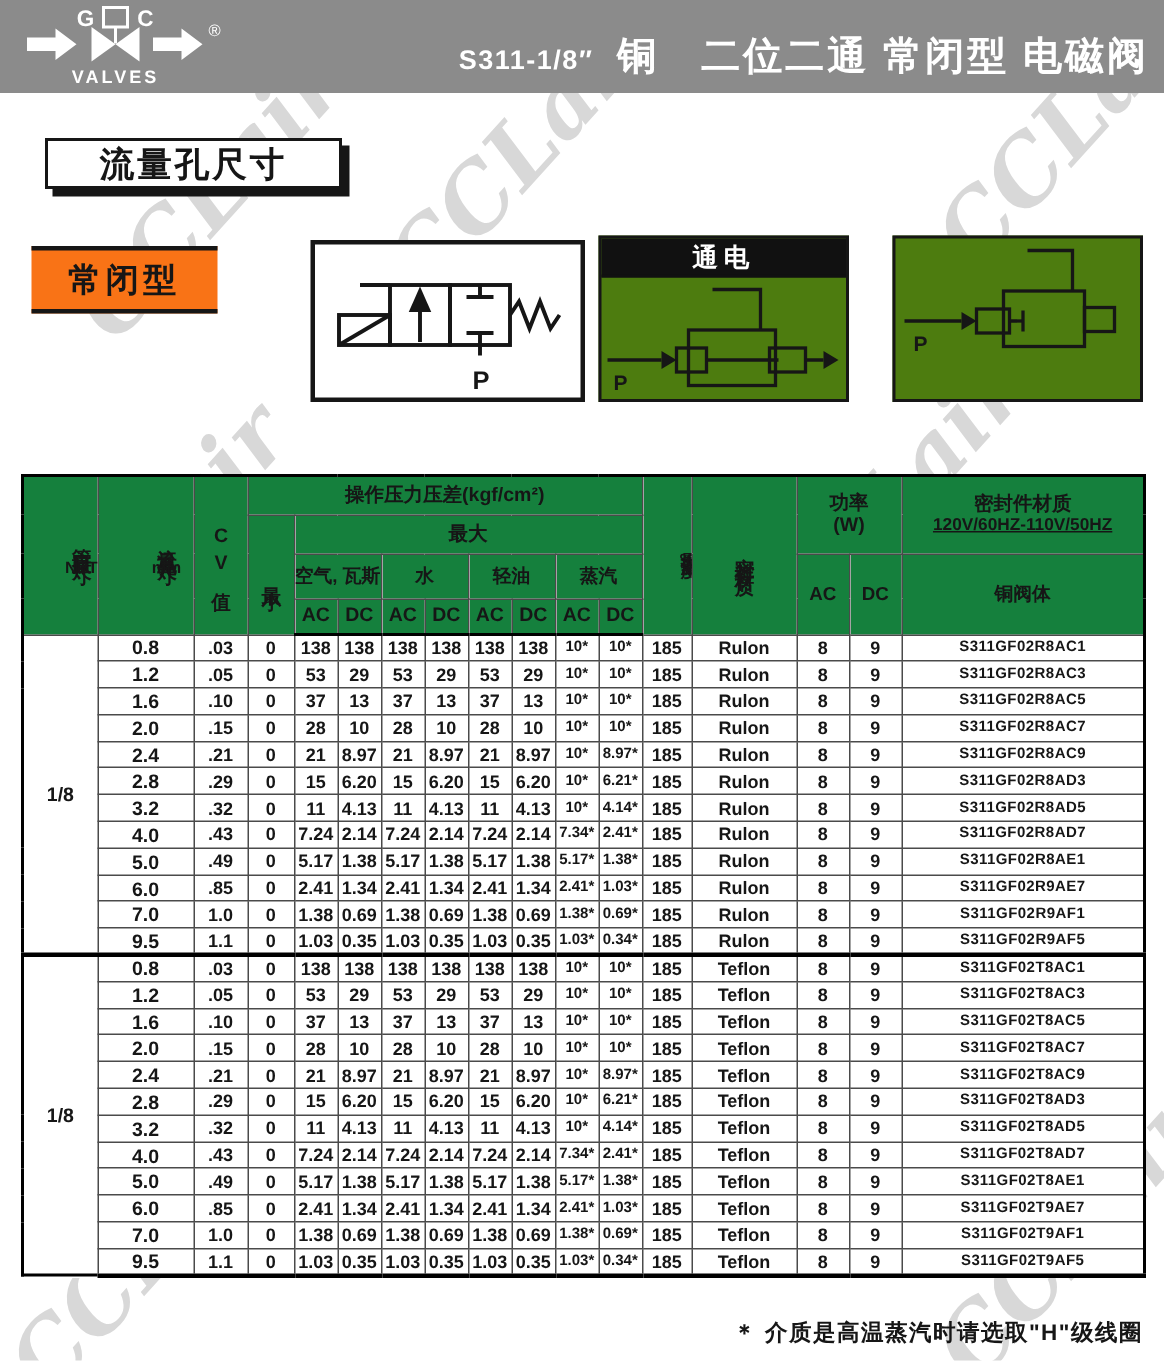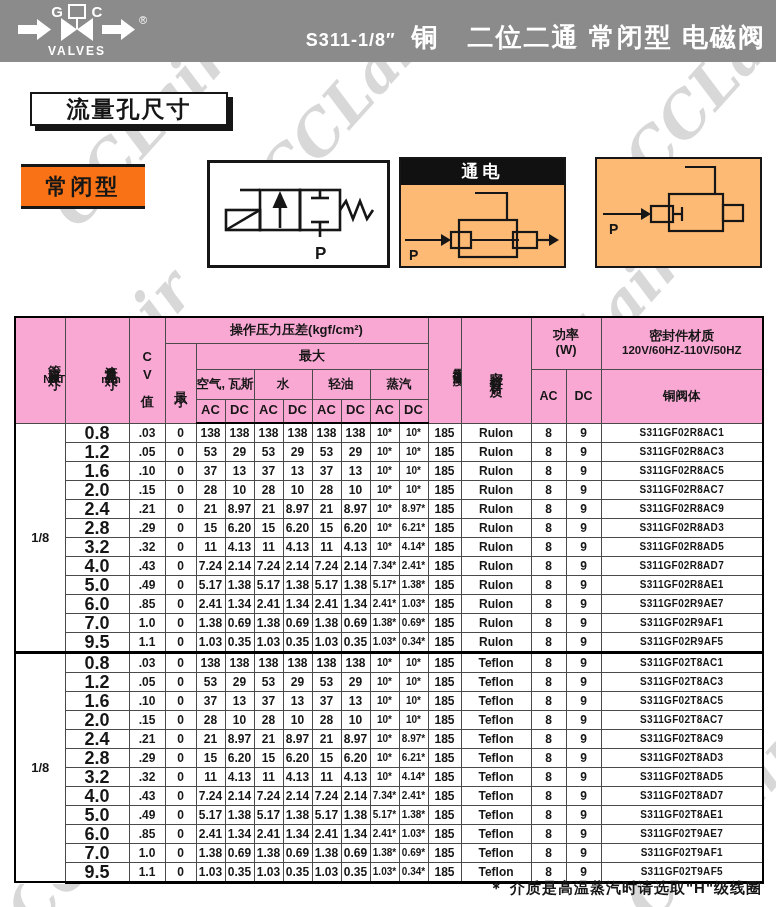--- a/index.html
+++ b/index.html
@@ -36,51 +36,51 @@
     position:absolute;left:21px;top:164px;width:124px;z-index:2;text-align:center;
     border-top:3px solid var(--ink);border-bottom:3px solid var(--ink);
     padding:5px 0 4px;font-size:22px;font-weight:bold;letter-spacing:3px;background:#f97316;
   }
   
   .symbol-box{
     position:absolute;left:207px;top:160px;width:183px;height:108px;z-index:2;background:#fff;
     border:3px solid var(--ink);
   }
   
-  .state-box{position:absolute;top:157px;width:167px;height:111px;border:2px solid var(--ink);background:#fdba74;z-index:2;}
+  .state-box{position:absolute;top:157px;width:167px;height:111px;border:2px solid var(--ink);background:#4d7c0f;z-index:2;}
   .state-box.energized{left:399px;}
   .state-box.deenergized{left:595px;}
   .state-title{
     height:26px;background:#111;color:#fff;display:flex;align-items:center;justify-content:center;
     font-size:17px;font-weight:bold;letter-spacing:4px;border-bottom:2px solid #111;
   }
   .state-svg{display:block;}
   
   .spec-table{
     position:absolute;left:14px;top:316px;width:748px;z-index:2;background:#fff;
     border-collapse:collapse;table-layout:fixed;
   }
   .spec-table th,.spec-table td{
     border:1px solid var(--grid);padding:0;text-align:center;vertical-align:middle;
     color:var(--ink);overflow:hidden;
   }
   .spec-table{border:2px solid #000;}
-  .spec-table thead th{font-weight:bold;font-size:13px;line-height:1.15;background:#f9a8d4;}
+  .spec-table thead th{font-weight:bold;font-size:13px;line-height:1.15;background:#15803d;}
   .spec-table thead tr.h1 th{height:26px;}
   .spec-table thead tr.h2 th{height:26px;}
   .spec-table thead tr.h3 th{height:30px;font-size:12.5px;}
   .spec-table thead tr.h4 th{height:24px;border-bottom:2px solid #000;}
   .vt{writing-mode:vertical-rl;text-orientation:upright;letter-spacing:3px;line-height:1.05;font-size:13px;font-weight:bold;display:inline-block;}
   .vt.small{font-size:11.5px;letter-spacing:1px;}
   .vcell{display:flex;flex-direction:column;align-items:center;justify-content:center;gap:3px;height:100%;padding-left:28px;}
   .hunit{font-size:11px;font-weight:bold;}
-  .voltage{font-size:11.5px;}
+  .voltage{font-size:11.5px;text-decoration:underline;}
   .spec-table tbody td{height:17.8px;font-size:12px;font-weight:bold;line-height:1;}
   .spec-table tbody td.npt{font-size:13px;text-align:center;}
-  .spec-table tbody td.orifice{font-size:18px;}
+  .spec-table tbody td.orifice{font-size:13px;}
   .spec-table tbody td.steam{font-size:10px;}
   .spec-table tbody td.seal{font-size:12px;}
   .spec-table tbody td.model{font-size:10px;letter-spacing:.3px;}
   .spec-table tbody tr.sec-start td{border-top:3px solid #000;}
   .spec-table tbody tr:last-child td{border-bottom:3px solid #000;}
   
   .footnote{position:absolute;right:14px;top:879px;z-index:2;font-size:15px;font-weight:bold;letter-spacing:1px;}
 </style>
 </head>
 <body>

